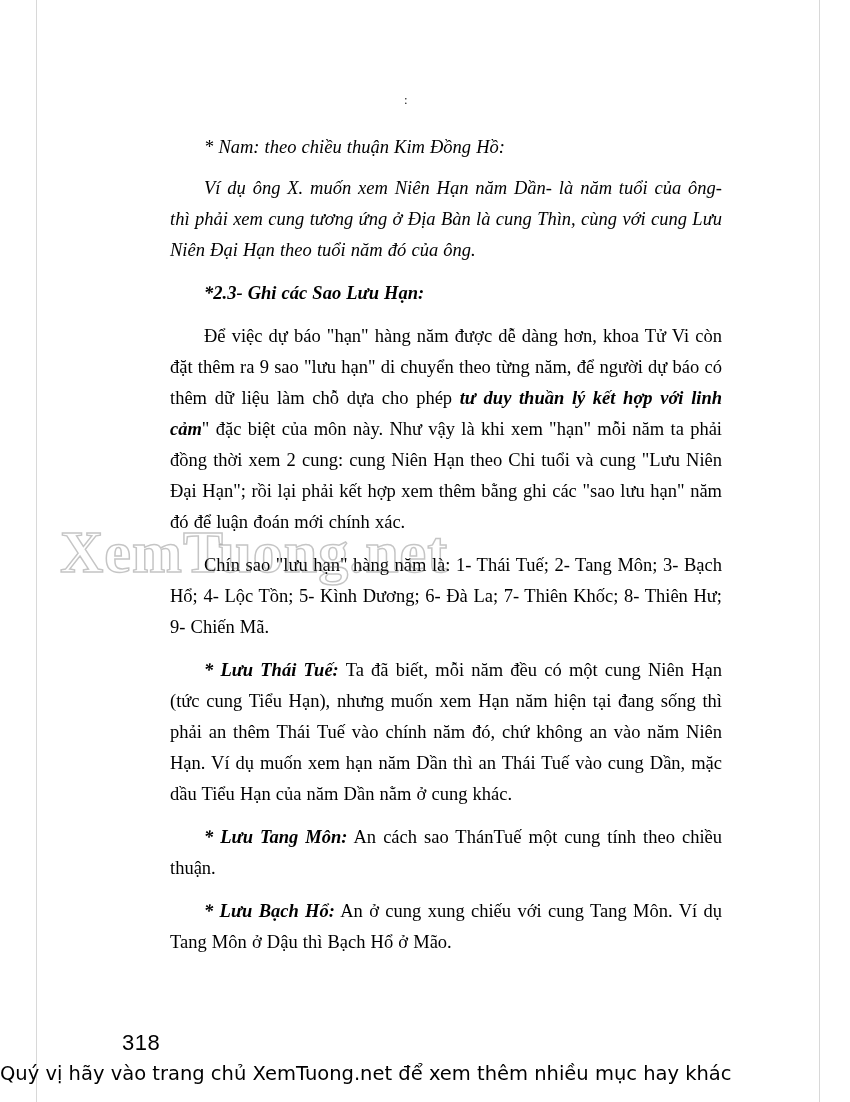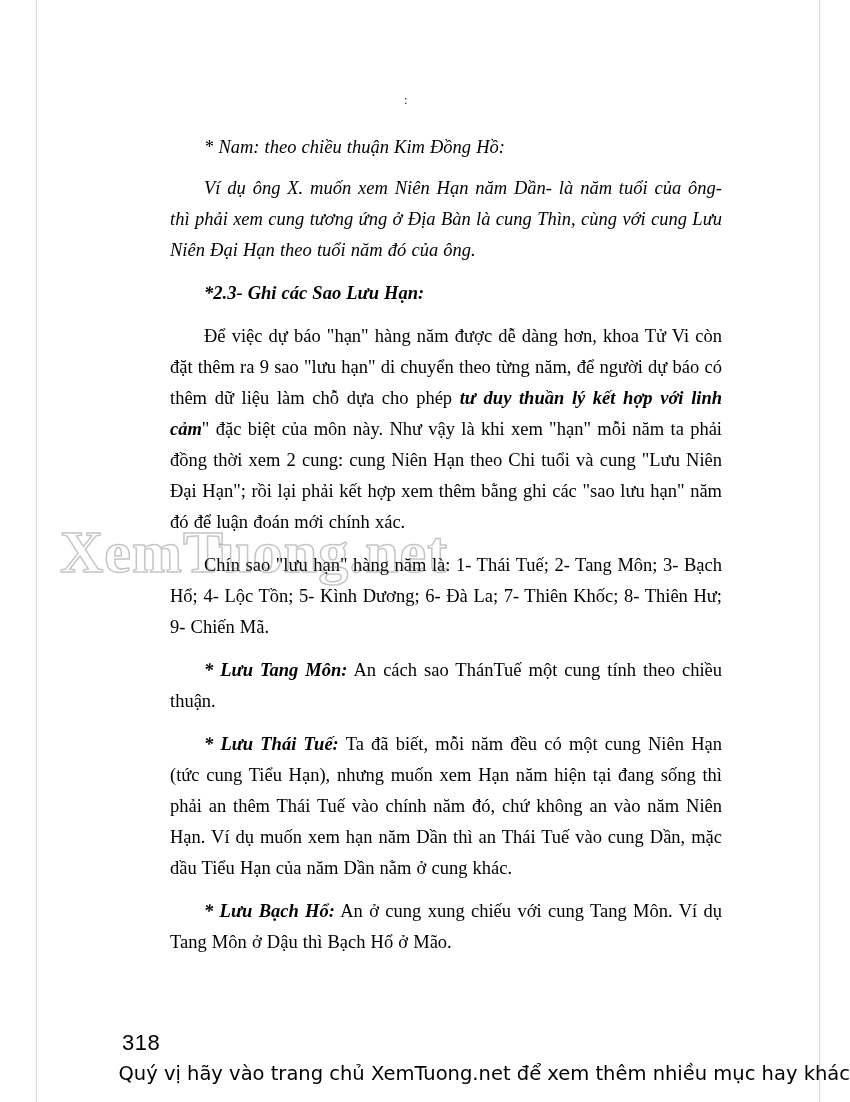--- a/index.html
+++ b/index.html
@@ -75,21 +75,21 @@
     top: 1030px;
     font-size: 22px;
     font-family: Liberation Sans, sans-serif;
     letter-spacing: 0.5px;
   }
   .footer {
     position: absolute;
     left: 0;
     top: 1062px;
     width: 850px;
-    text-align: right;
+    text-align: left;
     font-family: "DejaVu Sans", sans-serif;
     font-size: 19.5px;
     color: #000;
   }
   .watermark {
     position: absolute;
     left: 60px;
     top: 492px;
     width: 700px;
     height: 120px;
@@ -121,23 +121,23 @@
 
     <p class="ital indent">Ví dụ ông X. muốn xem Niên Hạn năm Dần- là năm tuổi của ông- thì phải xem cung tương ứng ở Địa Bàn là cung Thìn, cùng với cung Lưu Niên Đại Hạn theo tuổi năm đó của ông.</p>
 
 
     <p class="indent"><span class="bi">*2.3- Ghi các Sao Lưu Hạn:</span></p>
 
     <p class="indent"><span>Để việc dự báo "hạn" hàng năm được dễ dàng hơn, khoa Tử Vi còn đặt thêm ra 9 sao "lưu hạn" di chuyển theo từng năm, để người dự báo có thêm dữ liệu làm chỗ dựa cho phép </span><span class="bi">tư duy thuần lý kết hợp với linh cảm</span><span>" đặc biệt của môn này. Như vậy là khi xem "hạn" mỗi năm ta phải đồng thời xem 2 cung: cung Niên Hạn theo Chi tuổi và cung "Lưu Niên Đại Hạn"; rồi lại phải kết hợp xem thêm bằng ghi các "sao lưu hạn" năm đó để luận đoán mới chính xác.</span></p>
 
     <p class="indent">Chín sao "lưu hạn" hàng năm là: 1- Thái Tuế; 2- Tang Môn; 3- Bạch Hổ; 4- Lộc Tồn; 5- Kình Dương; 6- Đà La; 7- Thiên Khốc; 8- Thiên Hư; 9- Chiến Mã.</p>
 
+    <p class="indent"><span class="bi">* Lưu Thái Tuế:</span><span> Ta đã biết, mỗi năm đều có một cung Niên Hạn (tức cung Tiểu Hạn), nhưng muốn xem Hạn năm hiện tại đang sống thì phải an thêm Thái Tuế vào chính năm đó, chứ không an vào năm Niên Hạn. Ví dụ muốn xem hạn năm Dần thì an Thái Tuế vào cung Dần, mặc dầu Tiểu Hạn của năm Dần nằm ở cung khác.</span></p>
+
     <p class="indent"><span class="bi">* Lưu Tang Môn:</span><span> An cách sao ThánTuế một cung tính theo chiều thuận.</span></p>
-
-    <p class="indent"><span class="bi">* Lưu Thái Tuế:</span><span> Ta đã biết, mỗi năm đều có một cung Niên Hạn (tức cung Tiểu Hạn), nhưng muốn xem Hạn năm hiện tại đang sống thì phải an thêm Thái Tuế vào chính năm đó, chứ không an vào năm Niên Hạn. Ví dụ muốn xem hạn năm Dần thì an Thái Tuế vào cung Dần, mặc dầu Tiểu Hạn của năm Dần nằm ở cung khác.</span></p>
 
     <p class="indent"><span class="bi">* Lưu Bạch Hổ:</span><span> An ở cung xung chiếu với cung Tang Môn. Ví dụ Tang Môn ở Dậu thì Bạch Hổ ở Mão.</span></p>
 
   </div>
 
   <div class="watermark">XemTuong.net</div>
 
   <div class="page-number">318</div>
 
   <div class="footer">Quý vị hãy vào trang chủ XemTuong.net để xem thêm nhiều mục hay khác</div>

